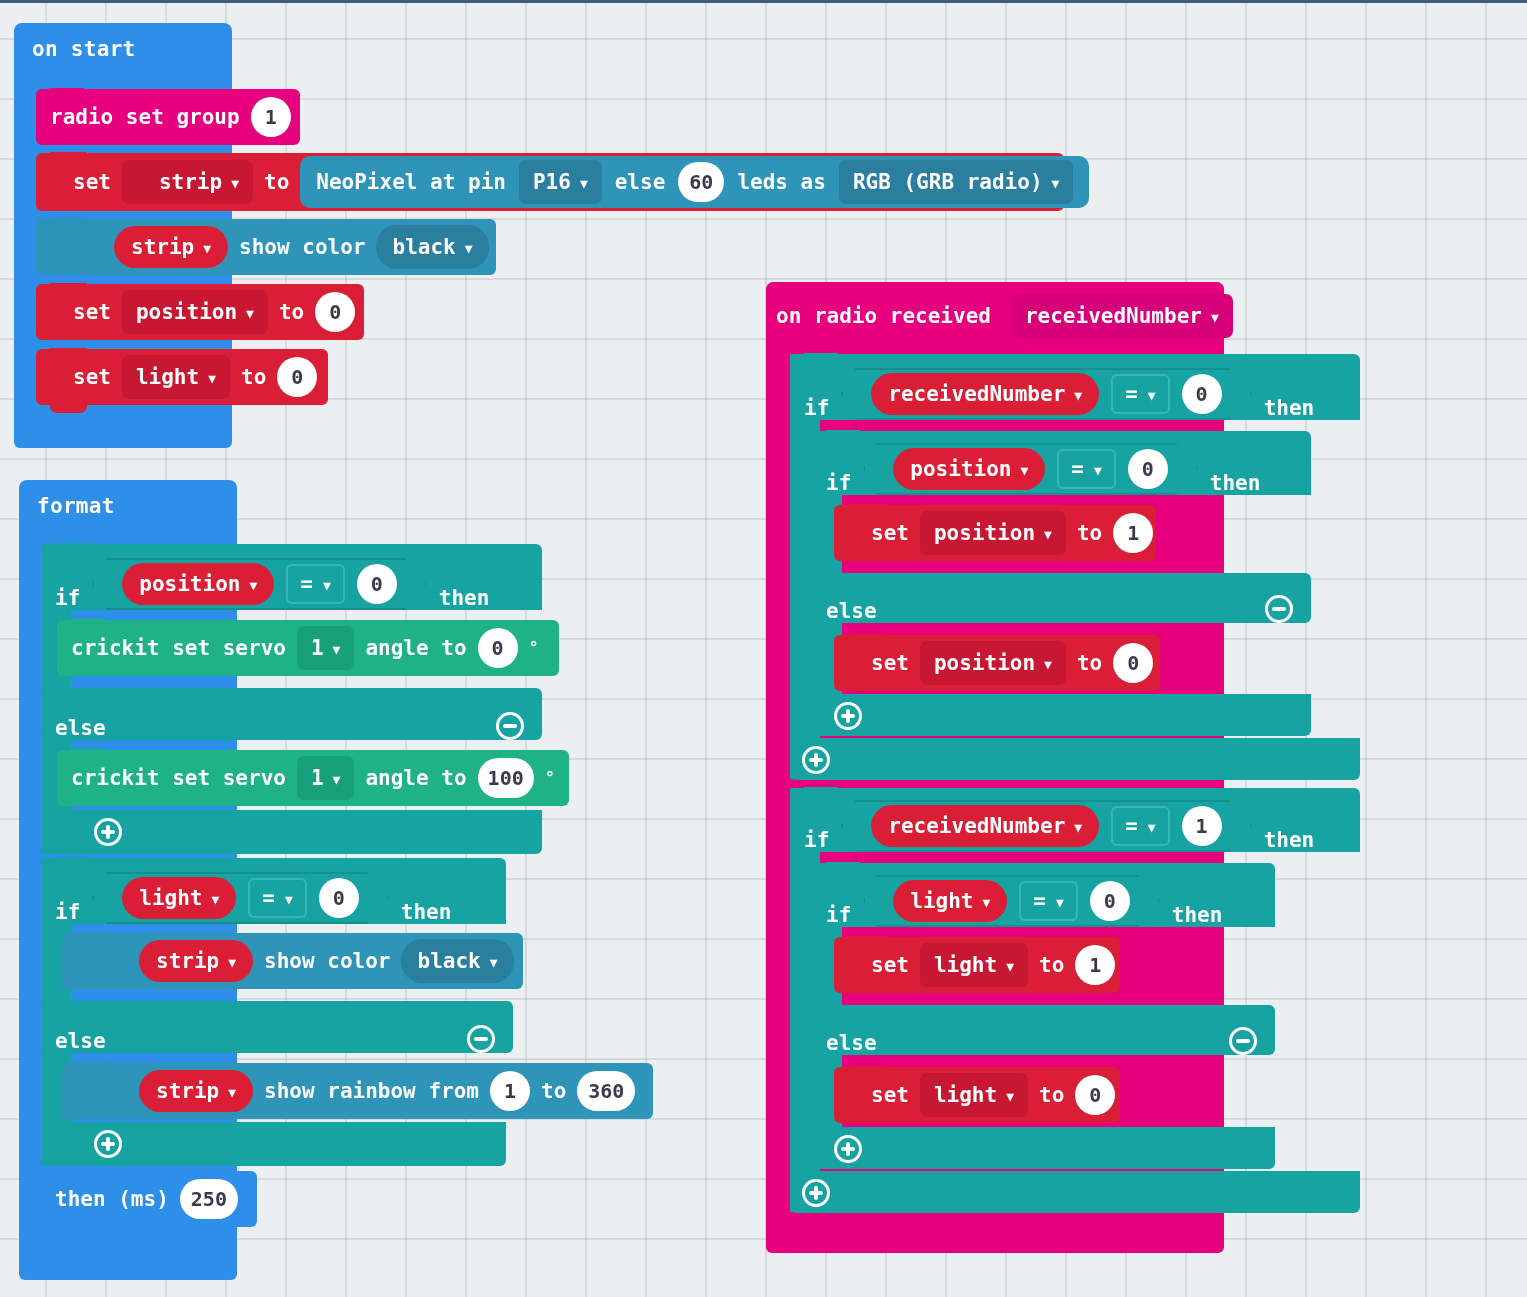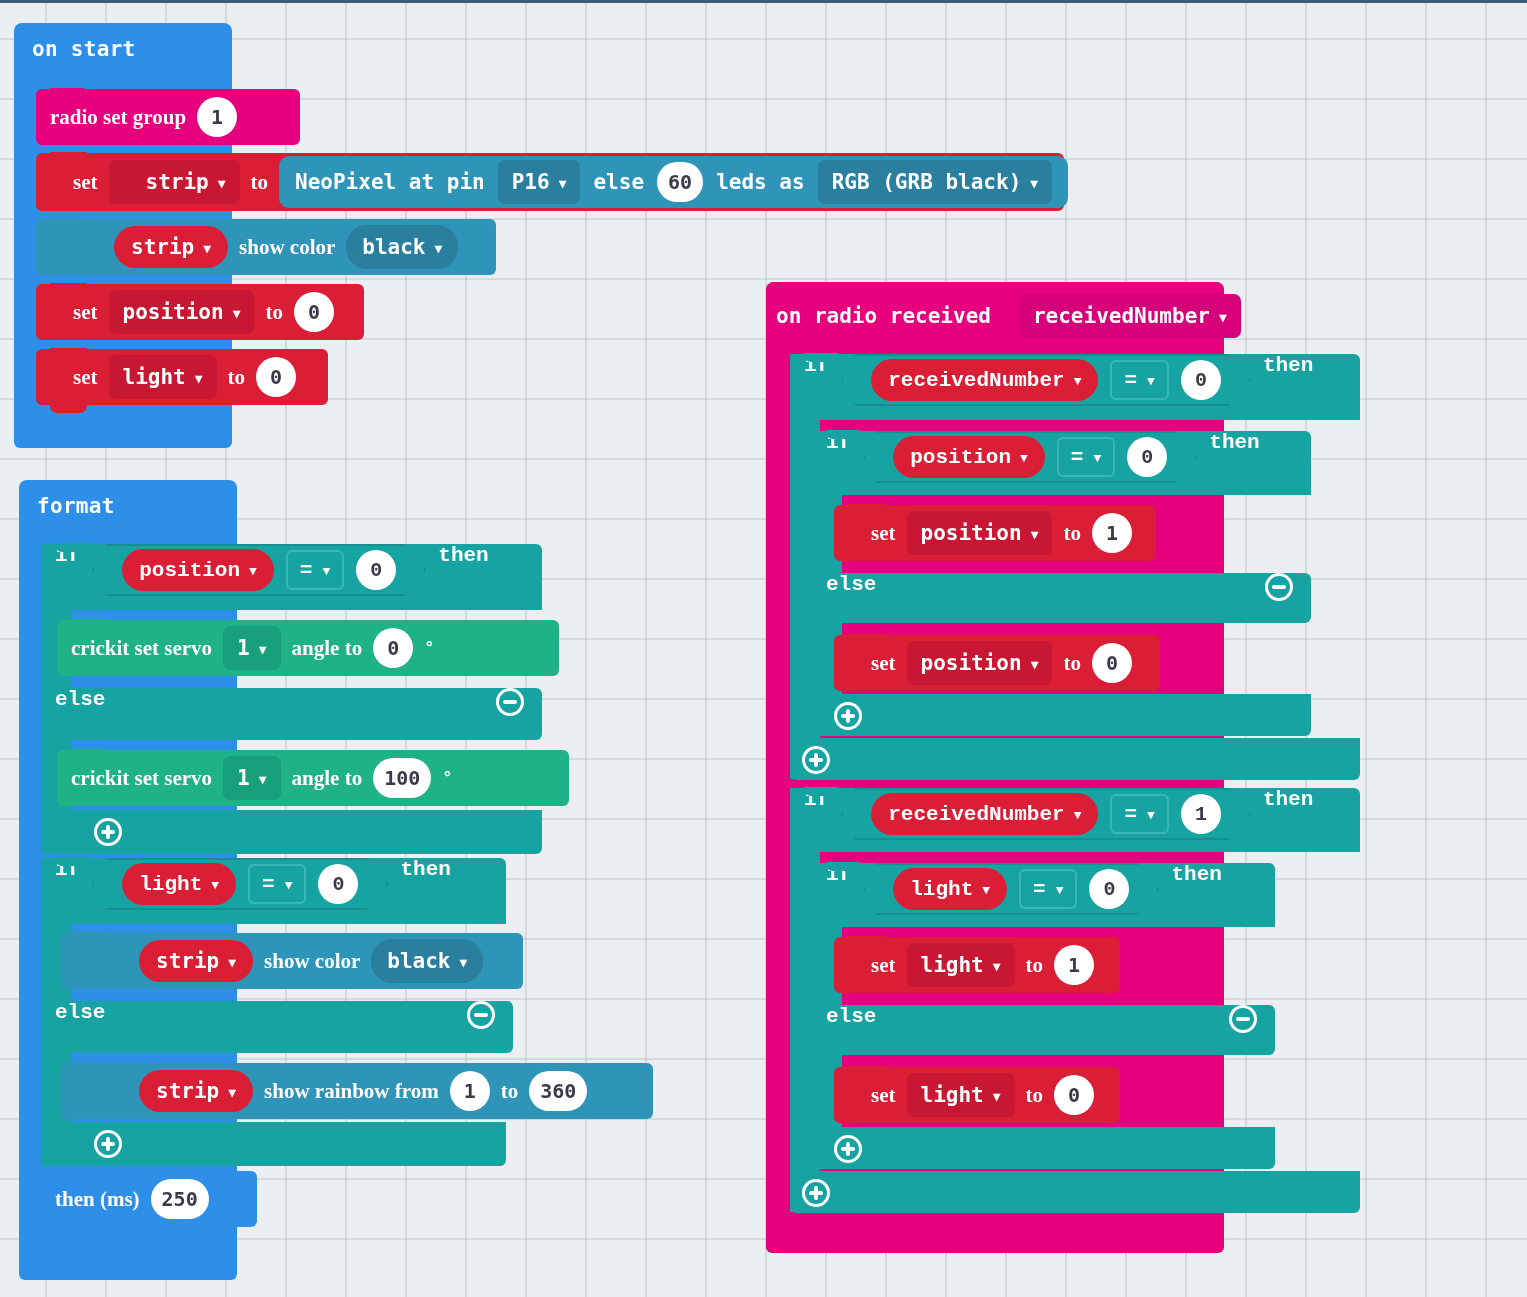--- a/index.html
+++ b/index.html
@@ -45,21 +45,21 @@
     align-items: center;
     border-radius: 6px;
     height: 56px;
     padding: 0 14px;
     gap: 11px;
     color: #fff;
     font-size: 21px;
     font-weight: bold;
     white-space: nowrap;
   }
-  .stmt .txt { color:#fff;font-family:Liberation Serif, serif; }
+  .stmt .txt { color:#fff; }
 
   
   .notch {
     position: absolute;
     left: 14px; top: -1px;
     width: 34px; height: 9px;
     border-radius: 0 0 7px 7px;
   }
   .notch-b {
     position: absolute;
@@ -120,27 +120,26 @@
   .c-radio  { background: #E6007E; }     
   .c-var    { background: #DA1E36; padding-left: 37px; }     
   .c-neo    { background: #2E94B8; }     
   .c-neodd  { background: #2A7F9E; }     
   .c-logic  { background: #18A3A3; }
   .c-crick  { background: #1FB286; }     
   .c-crickd { background: #17A079; }
   .c-row {
     position: relative;
     display: flex;
-    align-items: flex-start;
+    align-items: flex-end;
     background: #18A3A3;
     color: #fff;
     font-size: 21px;
     font-weight: bold;
     white-space: nowrap;
-    font-family: Liberation Mono, monospace;
   }
   .c-spine { position: absolute; background: #18A3A3; }
 
   
   .hexwrap {
     position: relative;
     display: inline-flex;
     align-items: center;
     gap: 12px;
     padding: 5px 30px 5px 30px;
@@ -232,21 +231,21 @@
     <span class="pill c-neo" style="height:52px; border-radius:10px; padding:0 16px; gap:13px;">
       <span>NeoPixel at pin</span>
       <span class="field c-neodd">
         <span>P16</span>
         <span class="caret">▼</span>
       </span>
       <span>else</span>
       <span class="num">60</span>
       <span>leds as</span>
       <span class="field c-neodd">
-        <span>RGB (GRB black)</span>
+        <span>RGB (GRB radio)</span>
         <span class="caret">▼</span>
       </span>
     </span>
   </div>
 
   <div class="blk stmt c-neo" style="left:36px; top:216px; width:460px; height:56px;">
     <div class="notch c-neo"></div>
     <span class="pill var" style="margin-left:64px;">
       <span>strip</span>
       <span class="caret">▼</span>
@@ -392,21 +391,21 @@
 
   <div class="blk stmt c-loop" style="left:41px; top:1168px; width:216px; height:56px;">
     <div class="notch c-loop"></div>
     <div class="notch-b c-loop"></div>
     <span class="txt">then (ms)</span>
     <span class="num">250</span>
   </div>
 
   <div class="blk hat c-radio" style="left:766px; top:279px; width:458px; height:971px;">
   </div>
-  <div class="blk c-radio" style="left:766px; top:279px; width:458px; height:68px; border-radius:8px 8px 0 0; display:flex; align-items:center; padding-left:10px; gap:28px;">
+  <div class="blk c-radio" style="left:766px; top:279px; width:458px; height:68px; border-radius:8px 8px 0 0; display:flex; align-items:center; padding-left:10px; gap:20px;">
     <span style="color:#fff; font-size:21px; font-weight:bold; white-space:nowrap;">on radio received</span>
     <span class="field" style="background:#D6007A;">
       <span>receivedNumber</span>
       <span class="caret">▼</span>
     </span>
   </div>
 
   <div class="c-spine" style="left:790px; top:351px; width:30px; height:425px;"></div>
 
   <div class="c-row" style="position:absolute; left:790px; top:351px; width:570px; height:66px; border-radius:6px 6px 0 0; padding-left:14px; gap:10px;">

